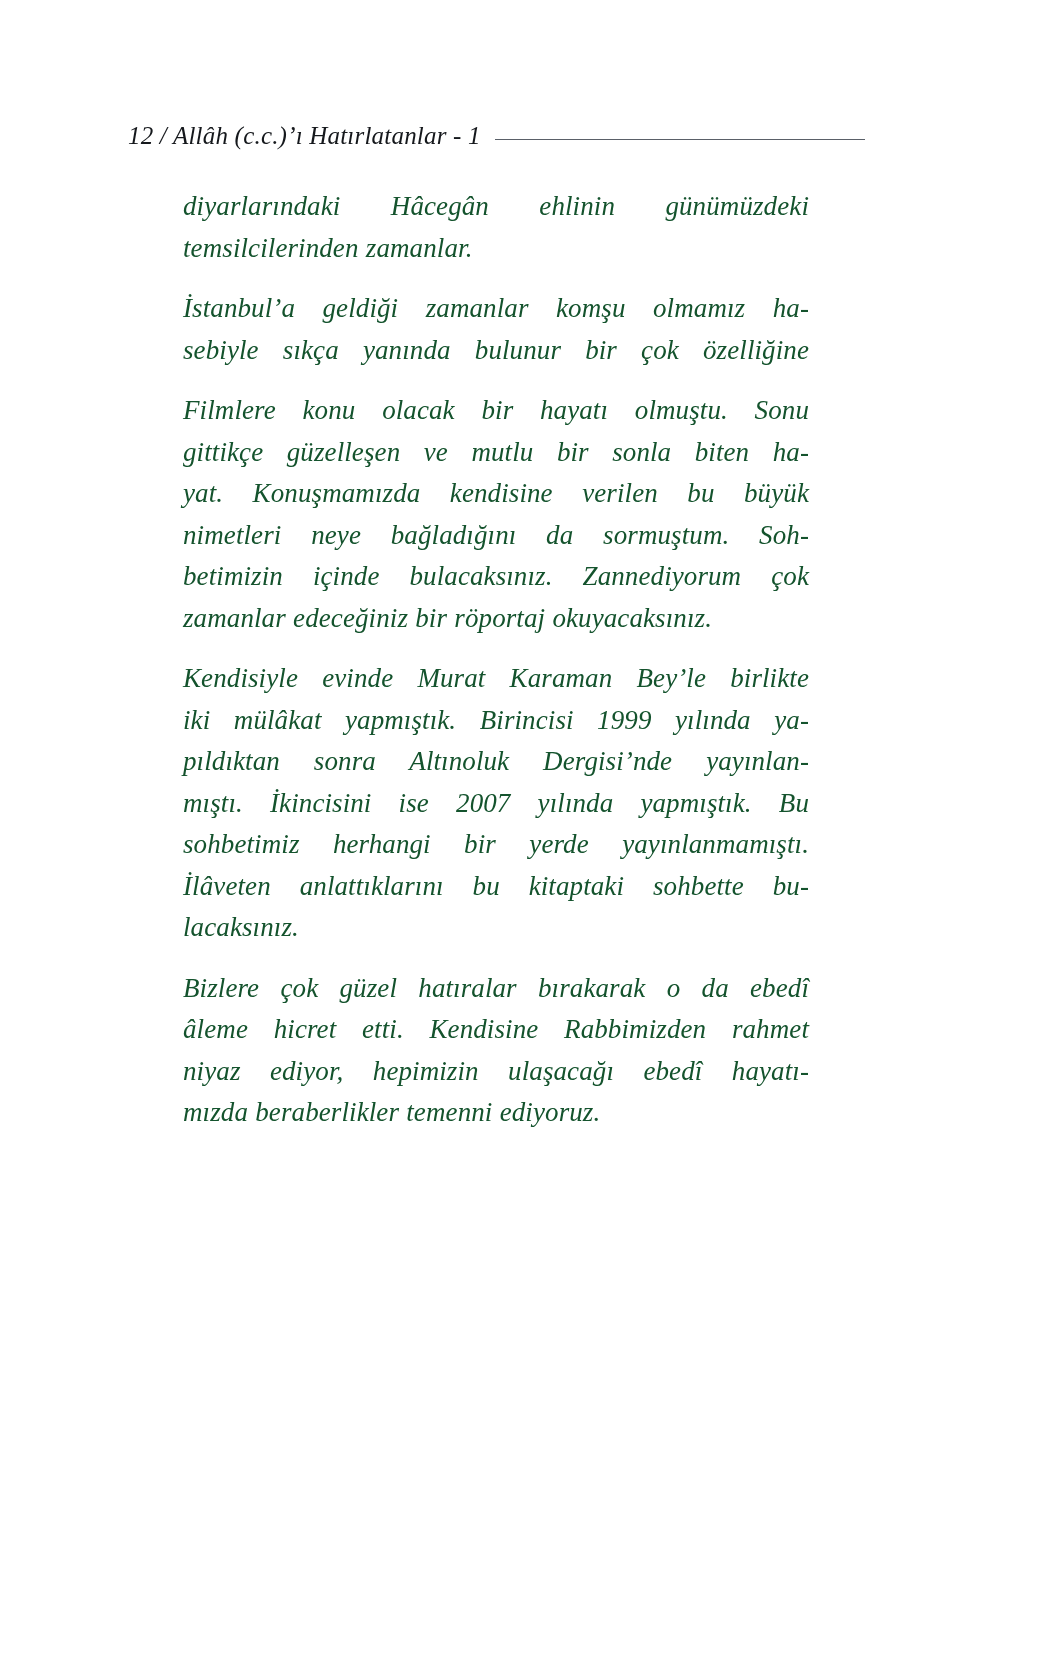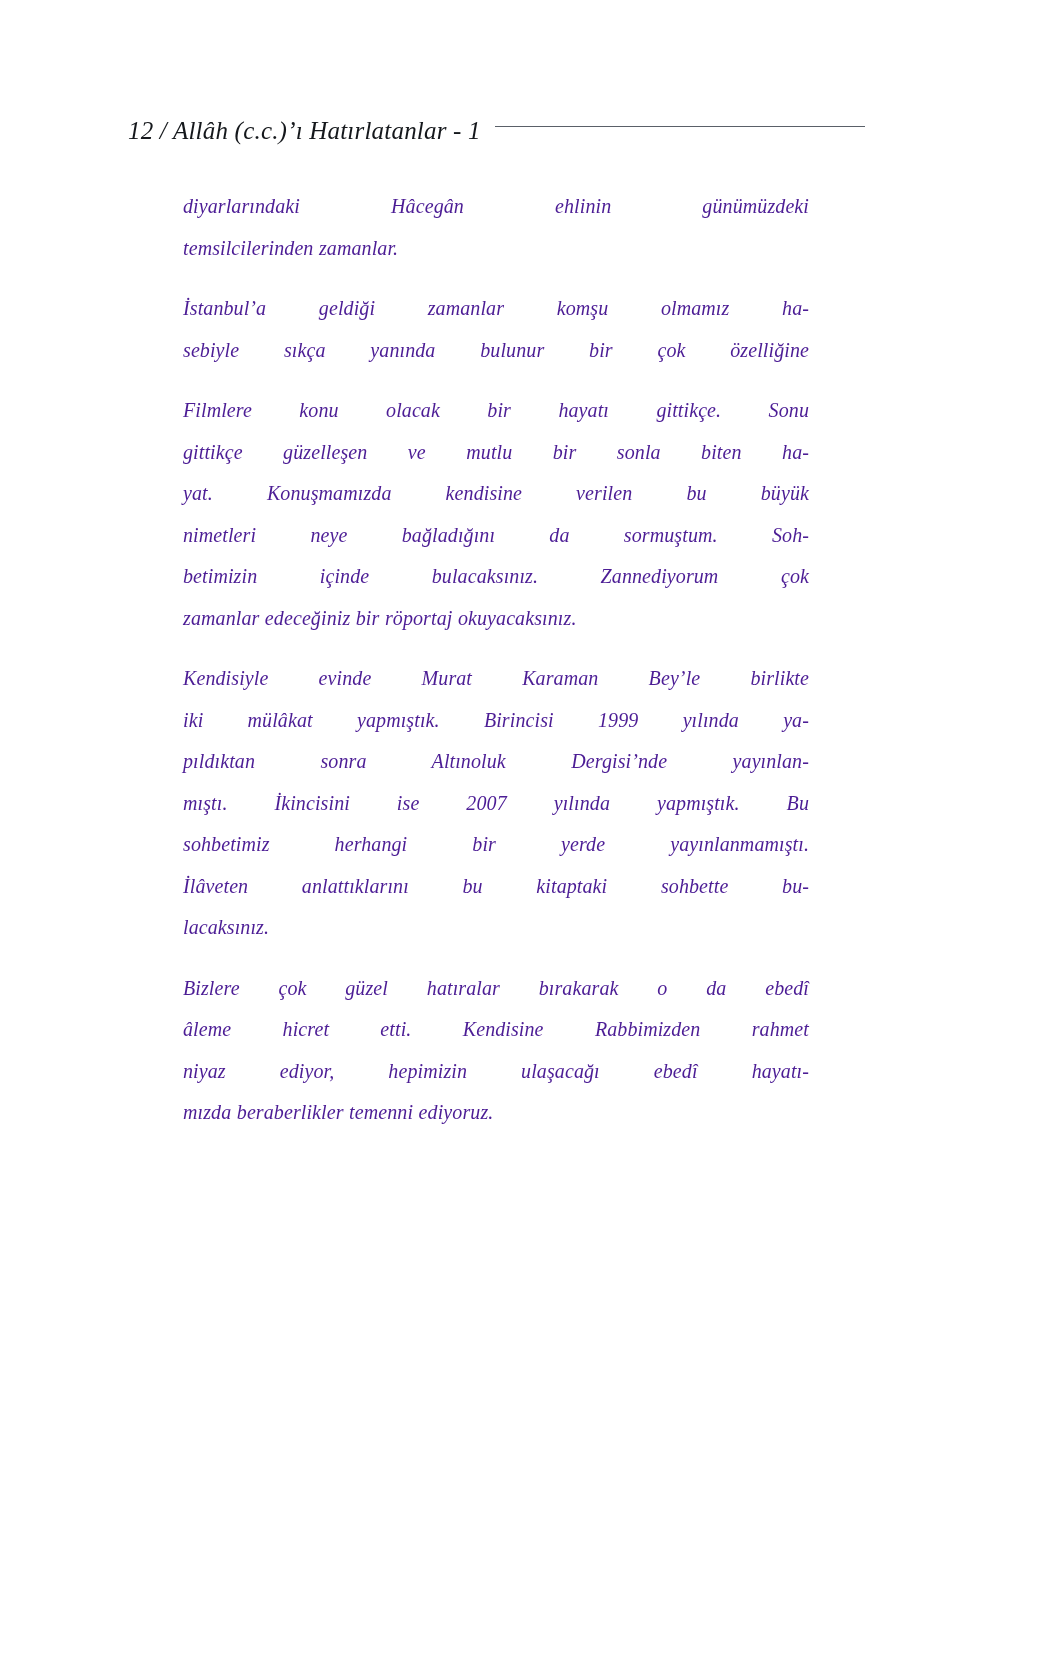--- a/index.html
+++ b/index.html
@@ -20,20 +20,21 @@
   }
 
   
   .running-header {
     position: absolute;
     left: 128px;
     top: 118px;
     right: 198px;
     height: 34px;
     display: flex;
+    align-items: center;
     gap: 14px;
   }
 
   .running-header .header-text {
     font-style: italic;
     font-size: 25px;
     line-height: 1;
     white-space: nowrap;
     letter-spacing: 0.2px;
     color: #15181c;
@@ -49,25 +50,25 @@
   
   .text-block {
     position: absolute;
     left: 183px;
     top: 186px;
     width: 626px;
   }
 
   .para {
     font-style: italic;
-    font-size: 20px;
+    font-size: 27px;
     line-height: 41.5px;
     text-align: justify;
     margin: 0 0 19px 0;
-    color: #4c1d95;
+    color: #14532d;
     letter-spacing: 0.1px;
     word-spacing: 0.4px;
   }
 
   .para:last-child {
     margin-bottom: 13px;
   }
 
   
   .line {
@@ -99,21 +100,21 @@
   <div class="text-block">
       <p class="para">
         <span class="line indent-first">diyarlarındaki Hâcegân ehlinin günümüzdeki</span>
         <span class="line last">temsilcilerinden zamanlar.</span>
       </p>
       <p class="para">
         <span class="line indent-first">İstanbul’a geldiği zamanlar komşu olmamız ha-</span>
         <span class="line">sebiyle sıkça yanında bulunur bir çok özelliğine</span>
       </p>
       <p class="para">
-        <span class="line indent-first">Filmlere konu olacak bir hayatı gittikçe. Sonu</span>
+        <span class="line indent-first">Filmlere konu olacak bir hayatı olmuştu. Sonu</span>
         <span class="line">gittikçe güzelleşen ve mutlu bir sonla biten ha-</span>
         <span class="line">yat. Konuşmamızda kendisine verilen bu büyük</span>
         <span class="line">nimetleri neye bağladığını da sormuştum. Soh-</span>
         <span class="line">betimizin içinde bulacaksınız. Zannediyorum çok</span>
         <span class="line last">zamanlar edeceğiniz bir röportaj okuyacaksınız.</span>
       </p>
       <p class="para">
         <span class="line indent-first">Kendisiyle evinde Murat Karaman Bey’le birlikte</span>
         <span class="line">iki mülâkat yapmıştık. Birincisi 1999 yılında ya-</span>
         <span class="line">pıldıktan sonra Altınoluk Dergisi’nde yayınlan-</span>

